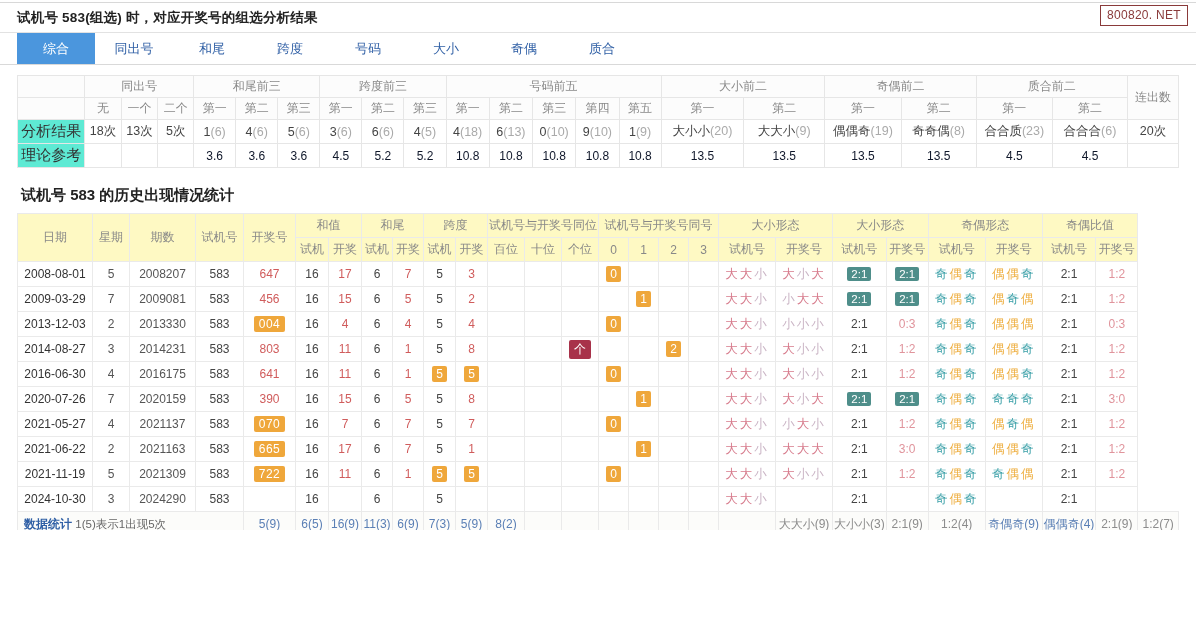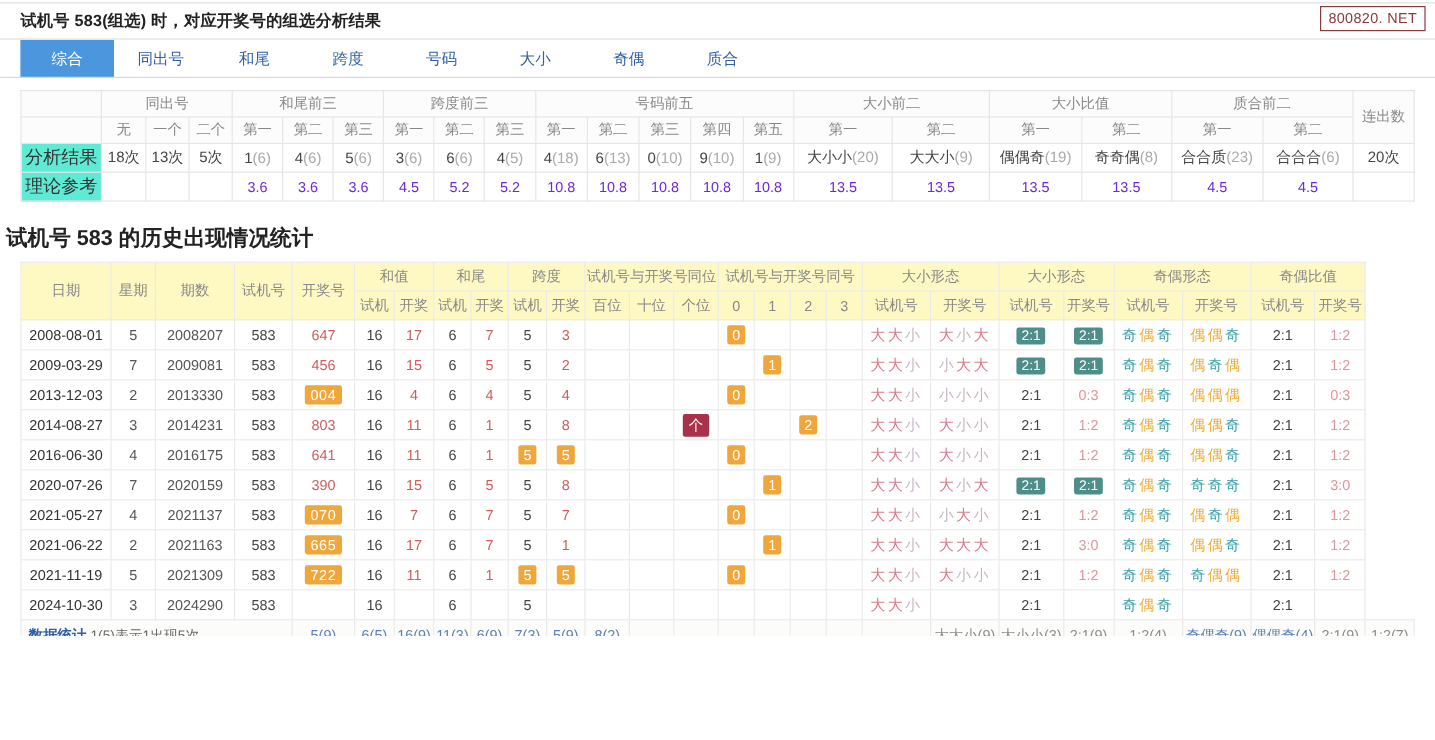--- a/index.html
+++ b/index.html
@@ -86,25 +86,25 @@
     font-size: 12px;
   }
   .rowlabel {
     color: #333;
     font-size: 15px;
     background: #5eead4;
     height: 24px;
   }
   .an-val { color: #444; height: 24px; font-size: 12.5px; }
   .an-val .paren { color: #aaa; }
-  .an-theory { color: #6d28d9; height: 24px; }
+  .an-theory { color: #0f172a; height: 24px; }
   
   .section-head {
-    padding: 18px 0 8px 5px;
-    font-size: 18px; font-weight: bold; color: #222;
+    padding: 18px 0 8px 21px;
+    font-size: 15px; font-weight: bold; color: #222;
   }
   
   .hist-wrap { padding: 0 17px; }
   table.hist {
     border-collapse: collapse;
     width: 100%;
     font-size: 12px;
   }
   table.hist th, table.hist td {
     border: 1px solid #eaeaea;
@@ -228,21 +228,21 @@
         <col style="width:54px">
       </colgroup>
       <thead>
         <tr>
           <th></th>
           <th colspan="3">同出号</th>
           <th colspan="3">和尾前三</th>
           <th colspan="3">跨度前三</th>
           <th colspan="5">号码前五</th>
           <th colspan="2">大小前二</th>
-          <th colspan="2">大小比值</th>
+          <th colspan="2">奇偶前二</th>
           <th colspan="2">质合前二</th>
           <th rowspan="2">连出数</th>
         </tr>
         <tr>
           <th></th>
           <th>无</th>
           <th>一个</th>
           <th>二个</th>
           <th>第一</th>
           <th>第二</th>

